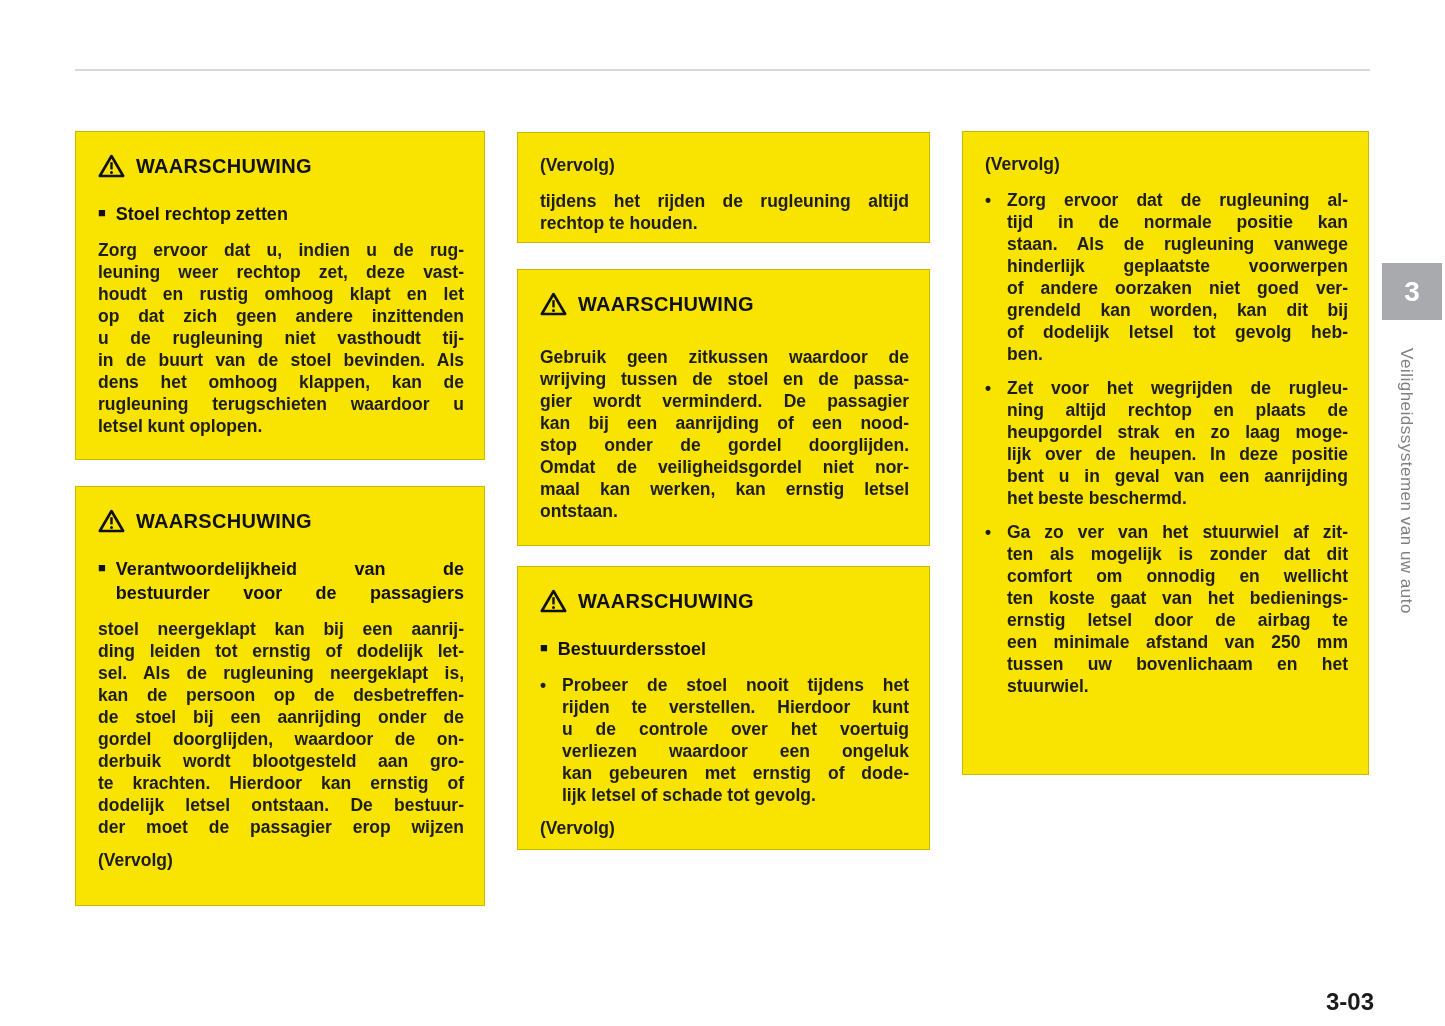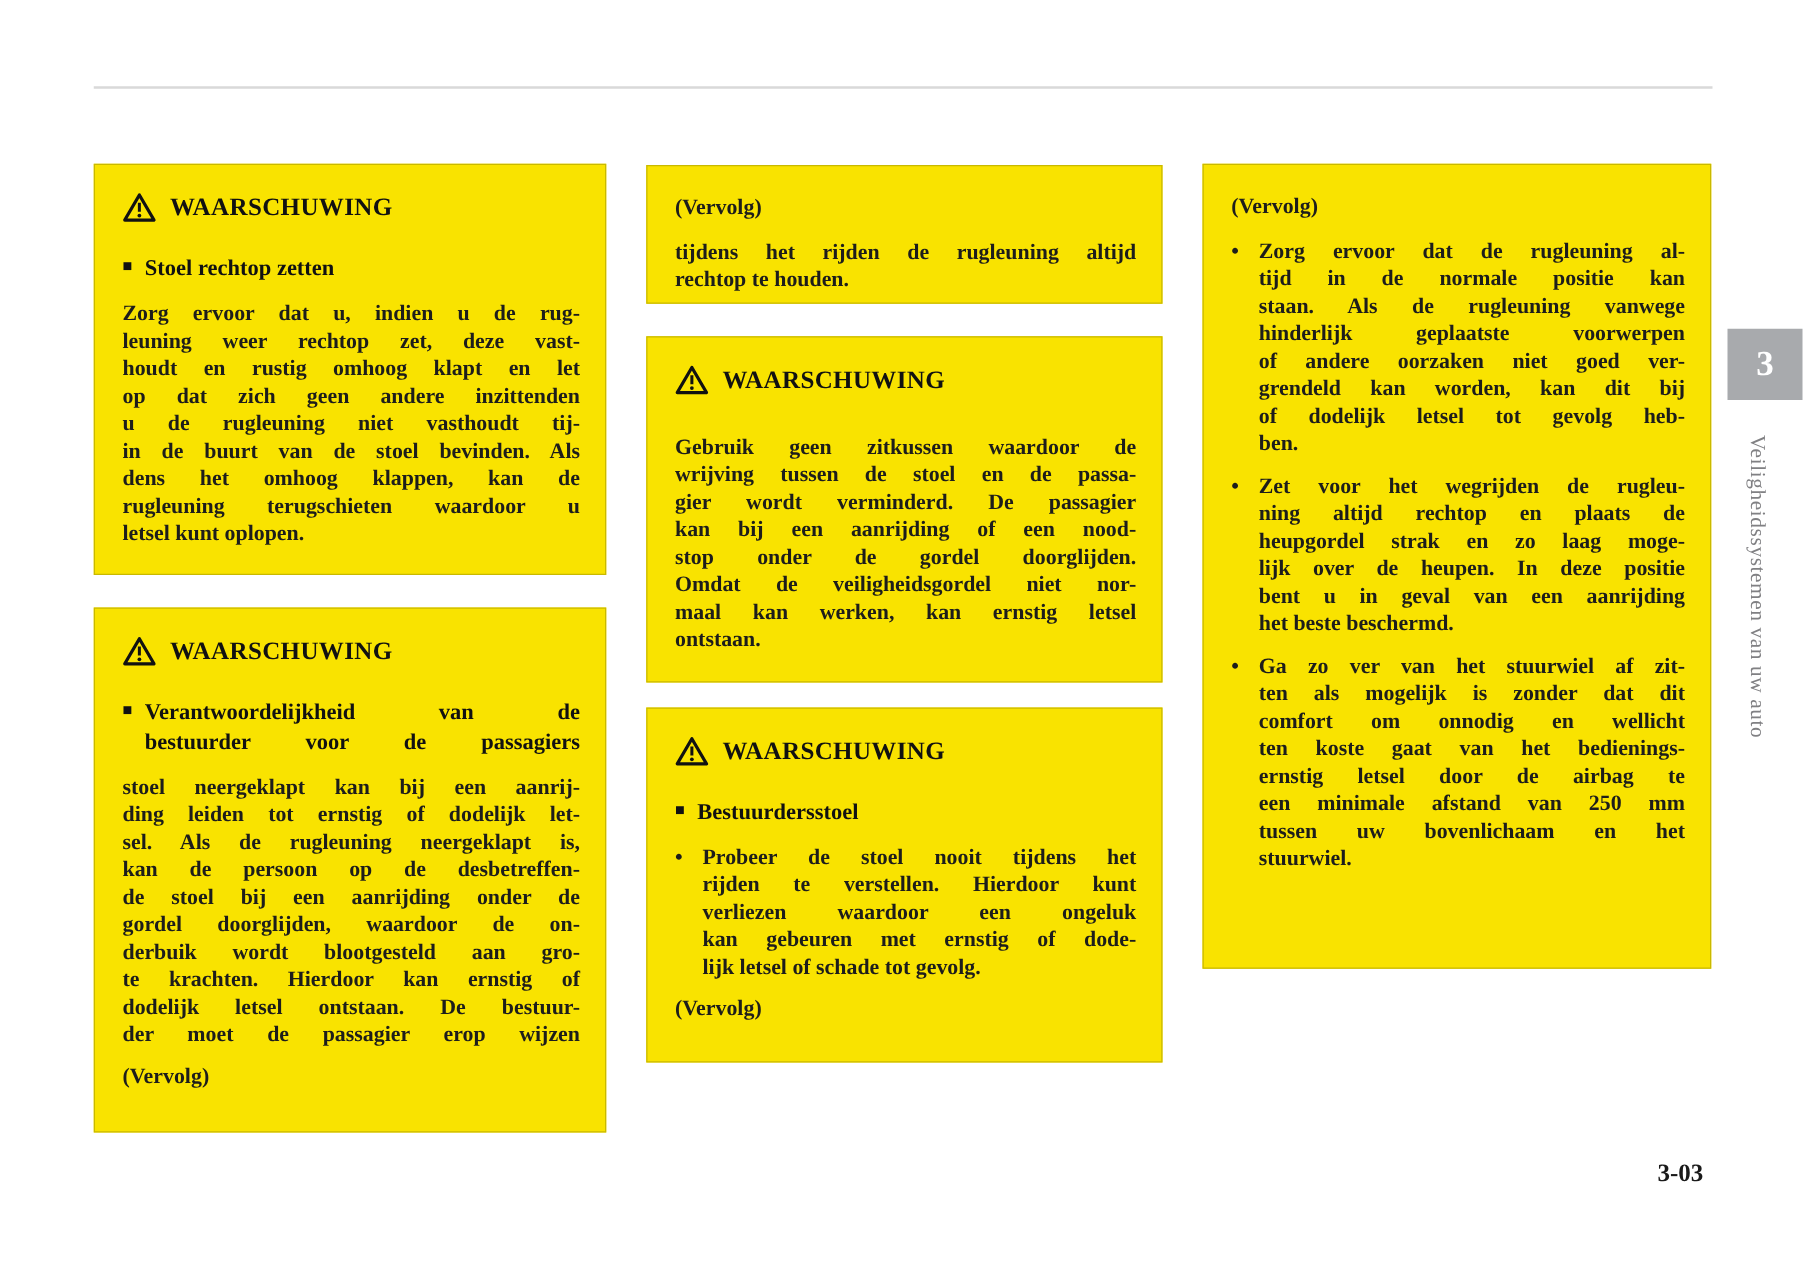--- a/index.html
+++ b/index.html
@@ -1,21 +1,21 @@
 <!DOCTYPE html>
 <html><head>
 <meta charset="utf-8">
 <style>
   html,body{margin:0;padding:0;background:#ffffff;}
   #page{
     position:relative;
     width:1445px;height:1026px;
     background:#ffffff;
     overflow:hidden;
-    font-family:Liberation Serif, serif;
+    font-family:Liberation Sans, sans-serif;
     color:#1d1d1b;
   }
   .top-rule{
     position:absolute;left:75px;top:69px;width:1295px;height:2px;
     background:#d9d9d9;
   }
   .warnbox{
     position:absolute;
     background:#f9e300;
     border:1px solid #c9b900;
@@ -63,22 +63,22 @@
     display:flex;align-items:center;justify-content:center;
     font-size:28px;font-weight:bold;
   }
   .side-label{
     position:absolute;left:1396px;top:348px;
     writing-mode:vertical-rl;
     font-size:17px;color:#808083;letter-spacing:0.5px;
     white-space:nowrap;
   }
   .page-number{
-    position:absolute;left:1326px;top:928px;
-    font-size:20px;font-weight:bold;color:#1a1a1a;
+    position:absolute;left:1326px;top:988px;
+    font-size:24px;font-weight:bold;color:#1a1a1a;
   }
   
   #box-a{left:75px;top:131px;width:410px;height:329px;}
   #box-b{left:75px;top:486px;width:410px;height:420px;}
   #box-c{left:517px;top:132px;width:413px;height:111px;}
   #box-d{left:517px;top:269px;width:413px;height:277px;}
   #box-d .warn-title-row{margin-bottom:30px;}
   #box-e{left:517px;top:566px;width:413px;height:284px;}
   #box-f{left:962px;top:131px;width:407px;height:644px;}
 </style>
@@ -194,20 +194,21 @@
     </div>
     <div class="subhead-row">
       <span class="square">■</span>
       <span class="subhead-text">Bestuurdersstoel</span>
     </div>
     <div class="bullet-row body">
       <span class="bullet-marker">•</span>
       <span class="bullet-text">
           <div class="tline">Probeer de stoel nooit tijdens het</div>
           <div class="tline">rijden te verstellen. Hierdoor kunt</div>
+          <div class="tline">u de controle over het voertuig</div>
           <div class="tline">verliezen waardoor een ongeluk</div>
           <div class="tline">kan gebeuren met ernstig of dode-</div>
           <div class="tline tline-last">lijk letsel of schade tot gevolg.</div>
         </span>
     </div>
     <div class="continued">(Vervolg)</div>
   </div>
 
   <div class="warnbox" id="box-f">
     <div class="cont-label">(Vervolg)</div>

